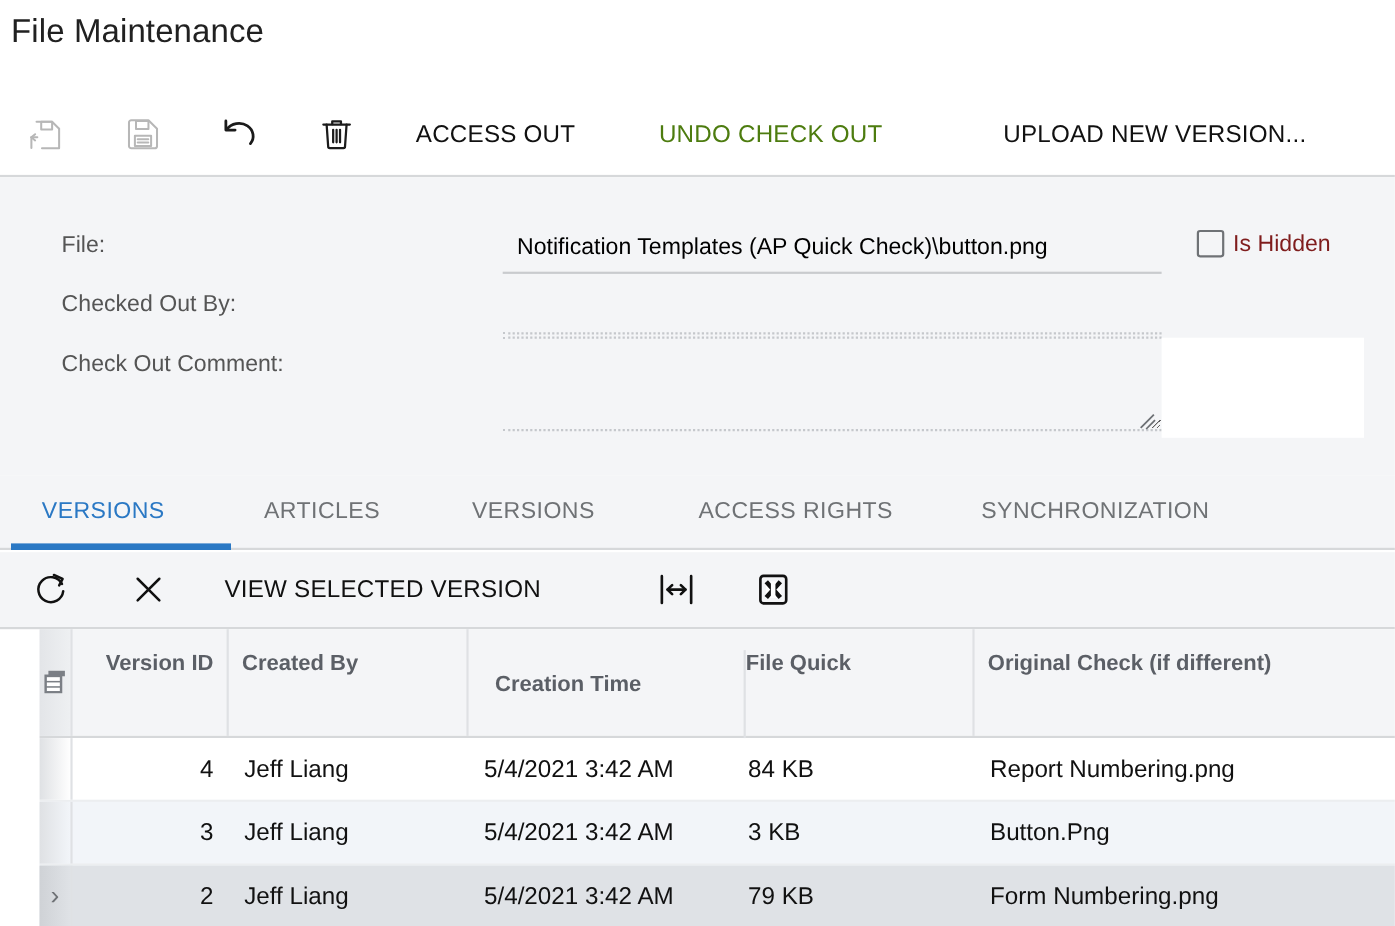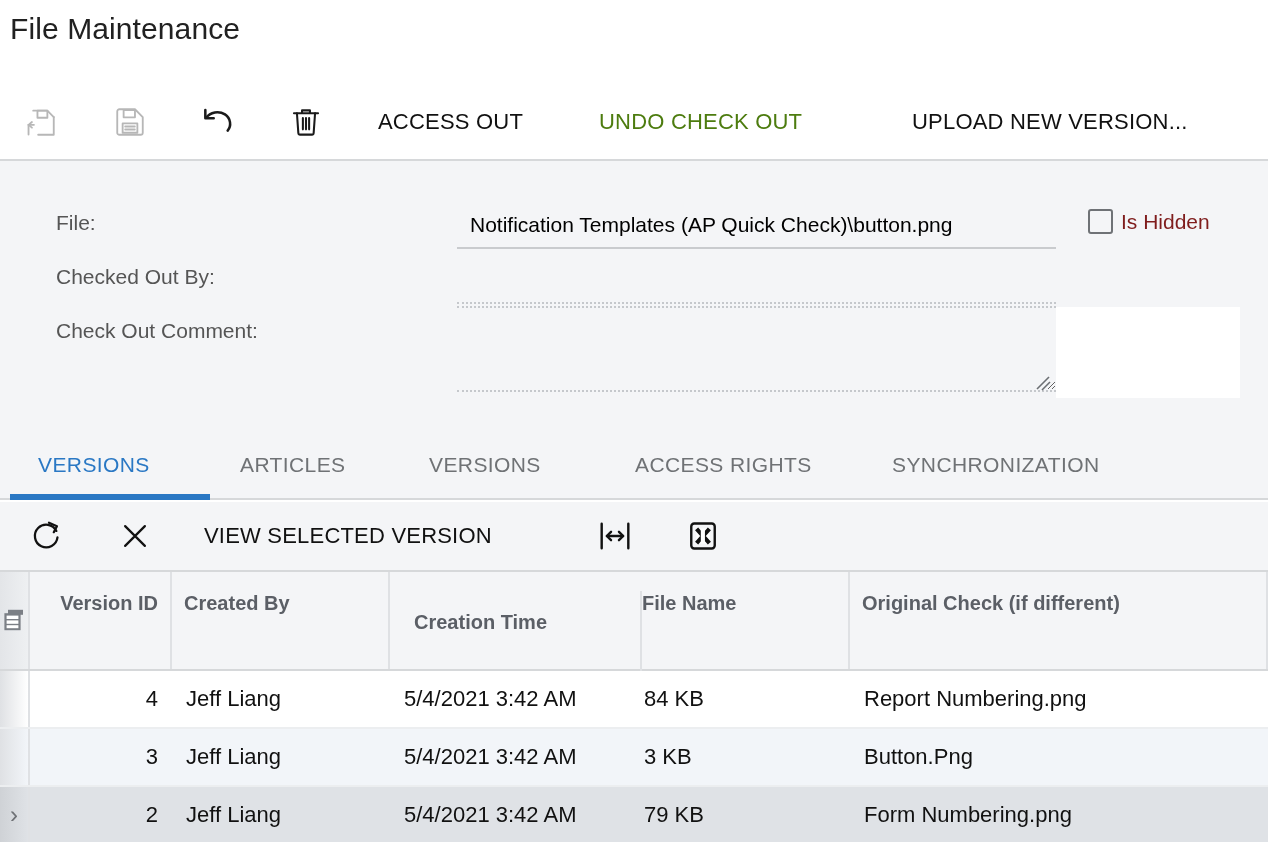--- a/index.html
+++ b/index.html
@@ -193,20 +193,21 @@
     color: #111111;
   }
 
   
   #grid {
     position: absolute;
     left: 0; top: 570px;
     width: 1268px; height: 252px;
     background: #ffffff;
     border-top: 2px solid #d6d8da;
+    padding-left: 36px;
   }
   #grid-header {
     position: relative;
     height: 99px;
     background: #f4f5f7;
     border-bottom: 2px solid #d6d8da;
   }
   .hcell {
     position: absolute;
     top: 0; height: 97px;
@@ -388,21 +389,21 @@
         <rect x="6" y="1.8" width="15" height="5" fill="#7b7f85"></rect>
         <rect x="2.4" y="5.2" width="16.2" height="17" fill="#7b7f85"></rect>
         <rect x="4.6" y="7.6" width="11.8" height="3.4" fill="#ffffff"></rect>
         <rect x="4.6" y="12.4" width="11.8" height="3.4" fill="#ffffff"></rect>
         <rect x="4.6" y="17.2" width="11.8" height="3.0" fill="#ffffff"></rect>
         </svg>
       </div>
       <div class="hcell numeric" style="left: 30px; width: 142px;"><span>Version ID</span></div>
       <div class="hcell" style="left: 172px; width: 218px;"><span>Created By</span></div>
       <div class="hcell" style="left: 402px; width: 240px; margin-top: 19px;"><span>Creation Time</span></div>
-      <div class="hcell" style="left: 630px; width: 220px;"><span>File Name</span></div>
+      <div class="hcell" style="left: 630px; width: 220px;"><span>File Quick</span></div>
       <div class="hcell" style="left: 850px; width: 418px;"><span>Original Check (if different)</span></div>
     </div>
   <div id="grid-body">
       <div class="row odd">
         <div class="rowgutter"></div>
         <div class="cell numeric" style="left: 30px; width: 142px;">4</div>
         <div class="cell" style="left: 172px; width: 218px;">Jeff Liang</div>
         <div class="cell" style="left: 390px; width: 240px;">5/4/2021 3:42 AM</div>
         <div class="cell" style="left: 630px; width: 220px;">84 KB</div>
         <div class="cell" style="left: 850px; width: 418px;">Report Numbering.png</div>

